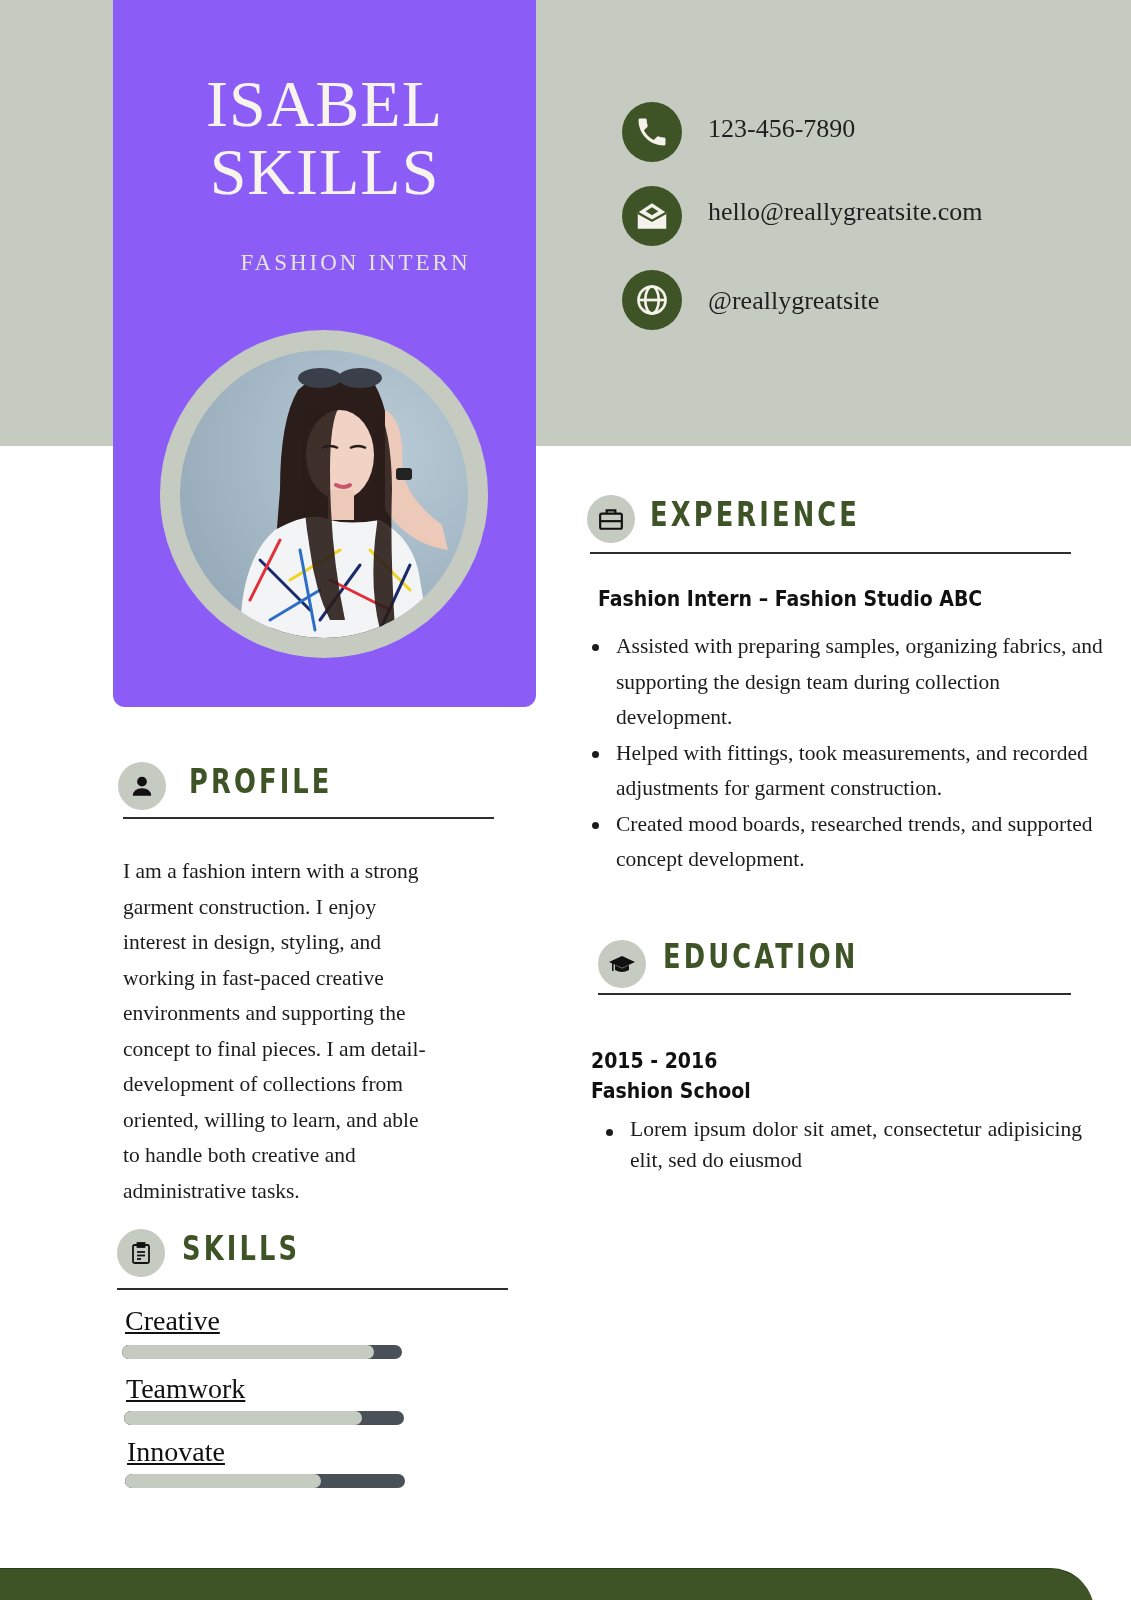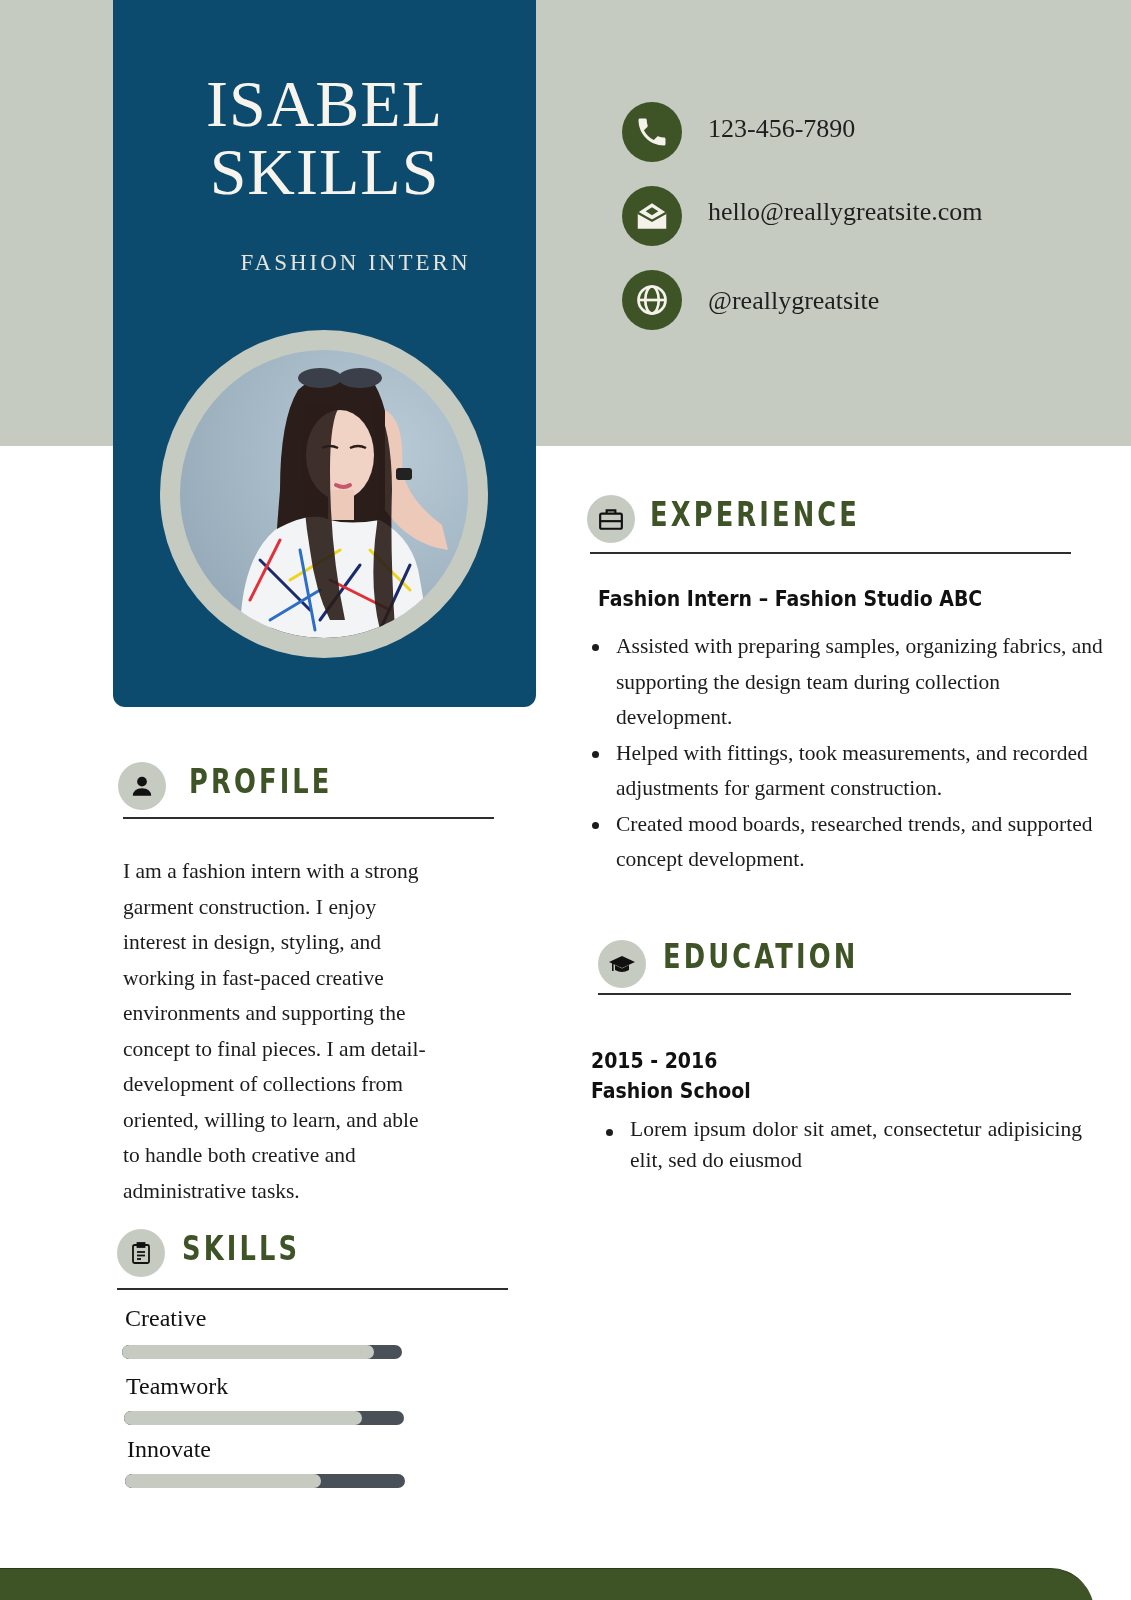--- a/index.html
+++ b/index.html
@@ -3,21 +3,21 @@
   <meta charset="utf-8">
   <style>
     * { box-sizing: border-box; margin: 0; padding: 0; }
     html, body { width: 1131px; height: 1600px; overflow: hidden; background: #ffffff; }
     body { position: relative; font-family: "DejaVu Serif", "Liberation Serif", serif; color: #1c1c1c; }
 
     .top-band { position: absolute; left: 0; top: 0; width: 1131px; height: 446px; background: #c6cbc2; }
 
     .side-panel {
       position: absolute; left: 113px; top: 0; width: 423px; height: 707px;
-      background: #0c4a6e; border-radius: 0 0 12px 12px;
+      background: #8b5cf6; border-radius: 0 0 12px 12px;
     }
     .name {
       position: absolute; left: 0; top: 70px; width: 423px; text-align: center;
       font-family: "Liberation Serif", "DejaVu Serif", serif;
       font-size: 66px; line-height: 68px; color: #f6f4ec; letter-spacing: 1px;
     }
     .name span { display: block; }
     .title {
       position: absolute; left: 0; top: 250px; width: 485px; text-align: center;
       font-family: "Liberation Serif", serif; font-size: 23px; letter-spacing: 3px; color: #e6e4da;
@@ -60,21 +60,21 @@
       position: absolute; font-family: "DejaVu Sans", "Liberation Sans", sans-serif; font-weight: bold;
       font-size: 22px; color: #111; transform: scaleX(0.86); transform-origin: left center; white-space: nowrap;
     }
     ul.bullets { list-style: none; }
     ul.bullets li { position: relative; padding-left: 28px; }
     ul.bullets li::before {
       content: ""; position: absolute; left: 4px; top: 15px; width: 7px; height: 7px; border-radius: 50%; background: #1c1c1c;
     }
 
     .skill-label {
-      position: absolute; font-family: "Liberation Serif", serif; font-size: 24px; color: #111;
+      position: absolute; font-family: "Liberation Serif", serif; font-size: 28px; color: #111; text-decoration: underline;
     }
     .skill-bar {
       position: absolute; height: 14px; width: 280px; border-radius: 7px; background: #4a5058; overflow: hidden;
     }
     .skill-fill { height: 100%; background: #c6cbc2; border-radius: 7px; }
 
     .footer {
       position: absolute; left: 0; top: 1568px; width: 1094px; height: 60px; background: #3e5427;
       border-radius: 0 44px 0 0; border-top: 1px solid #2a3a1a;
     }

